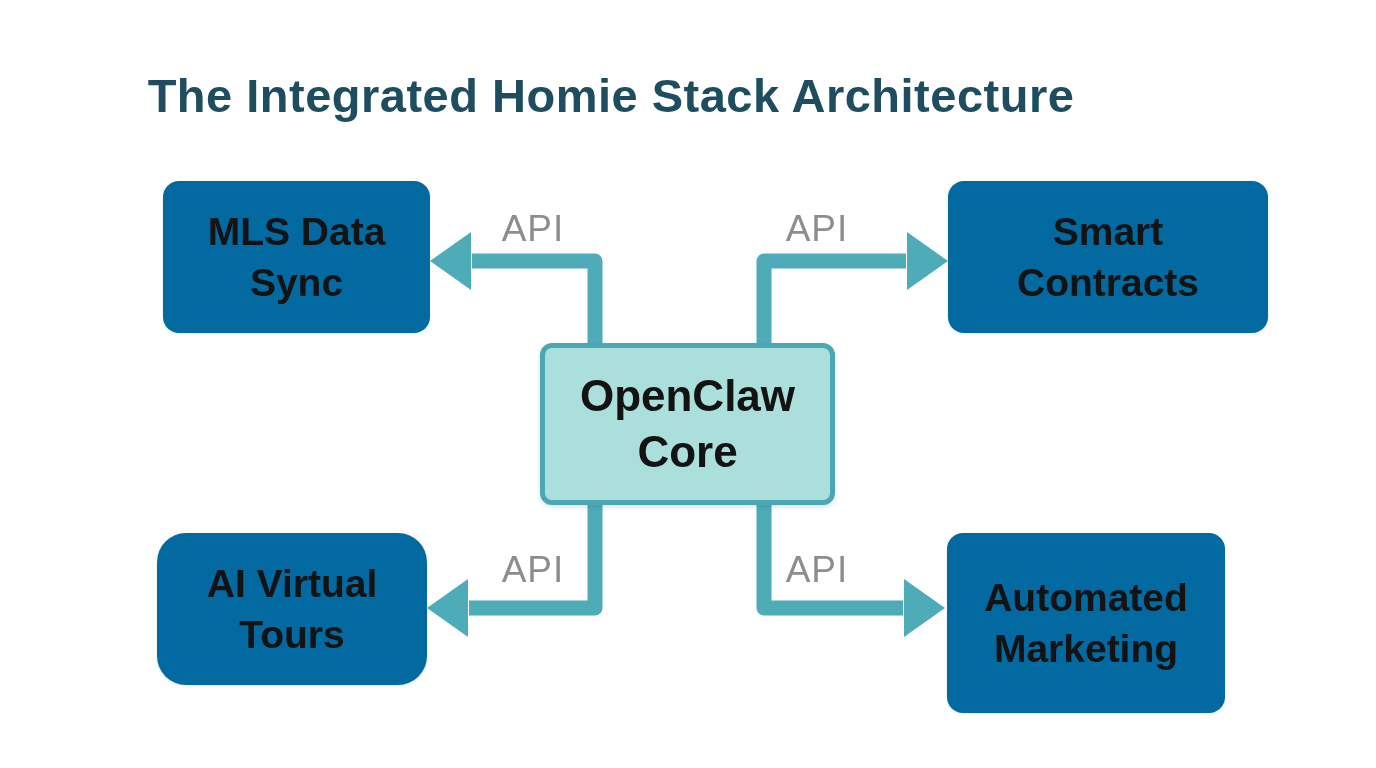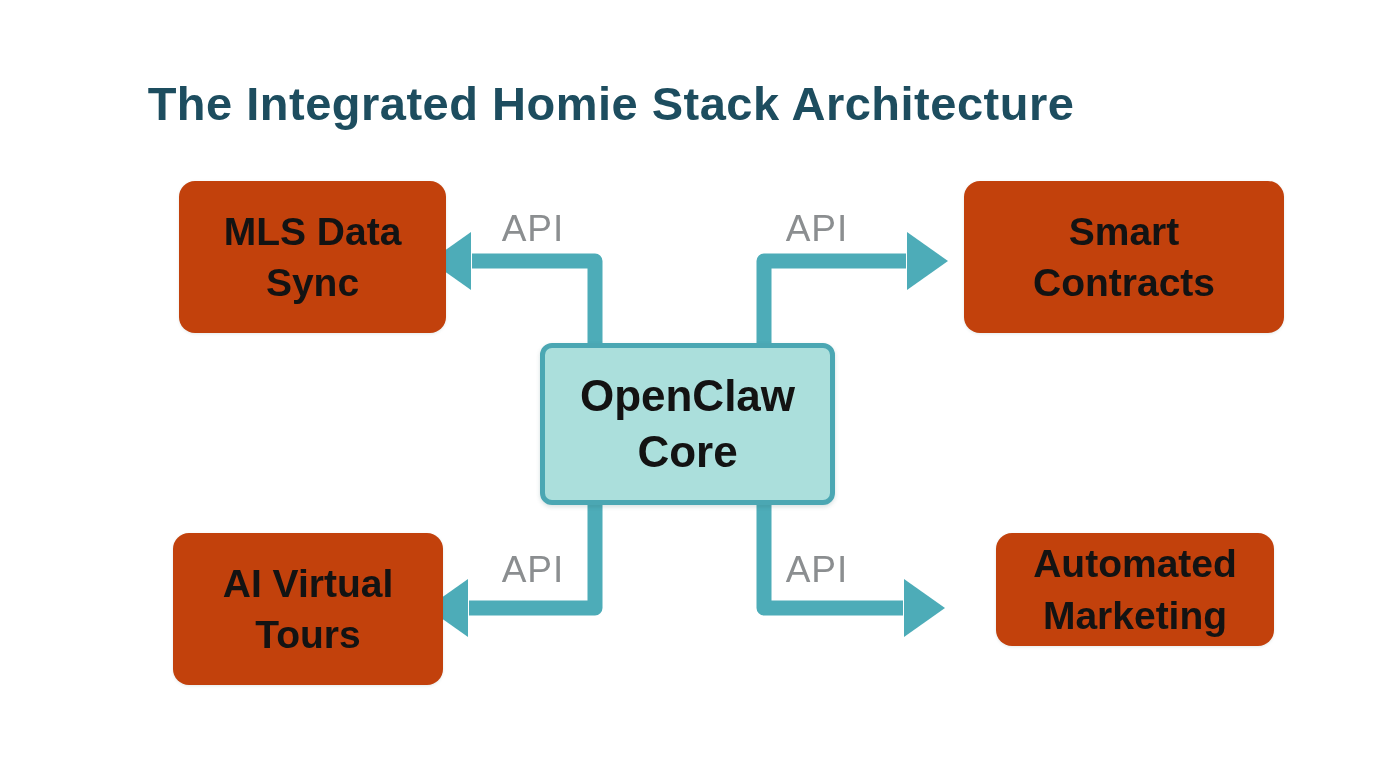--- a/index.html
+++ b/index.html
@@ -7,21 +7,21 @@
   body {
     background: #ffffff;
     font-family: "Liberation Sans", sans-serif;
     position: relative;
     overflow: hidden;
   }
   .canvas { position: absolute; left: 0; top: 0; width: 1376px; height: 768px; }
 
   .diagram-title {
     position: absolute;
-    top: 76px; left: 0; width: 1222px;
+    top: 68px; left: 0; width: 1222px;
     text-align: center;
     font-size: 47px;
     font-weight: 700;
     letter-spacing: 0.5px;
     color: #1d4d5f;
     z-index: 3;
   }
 
   .connector-layer {
     position: absolute; left: 0; top: 0;
@@ -29,35 +29,34 @@
     z-index: 1;
     pointer-events: none;
   }
 
   .node {
     position: absolute;
     display: flex;
     align-items: center;
     justify-content: center;
     text-align: center;
-    background: #c2410c;
+    background: #0369a1;
     border-radius: 16px;
     color: #131313;
     font-weight: 700;
     font-size: 39px;
     line-height: 1.32;
     padding: 0 28px;
     z-index: 2;
     box-shadow: 0 1px 3px rgba(40,90,90,0.12);
-    margin-left: 16px;
   }
   .node-mls        { left: 163px; top: 181px; width: 267px; height: 152px; }
   .node-smart      { left: 948px; top: 181px; width: 320px; height: 152px; }
-  .node-ai         { left: 157px; top: 533px; width: 270px; height: 152px; }
-  .node-marketing  { left: 980px; top: 533px; width: 278px; height: 113px; }
+  .node-ai         { left: 157px; top: 533px; width: 270px; height: 152px; border-radius: 29px; }
+  .node-marketing  { left: 947px; top: 533px; width: 278px; height: 180px; }
 
   .node-core {
     position: absolute;
     left: 540px; top: 343px; width: 295px; height: 162px;
     display: flex; align-items: center; justify-content: center;
     text-align: center;
     background: #abdfdc;
     border: 5px solid #4ba7b3;
     border-radius: 12px;
     color: #131313;

